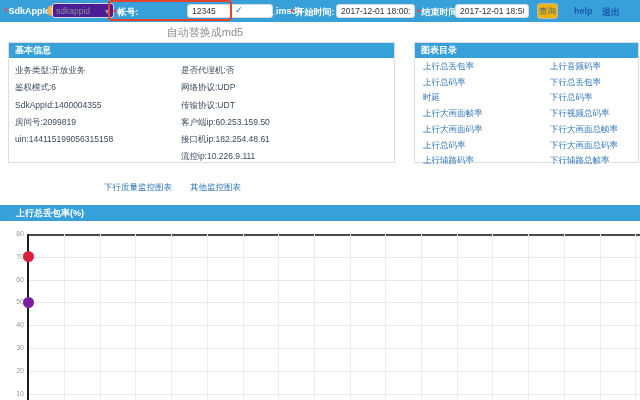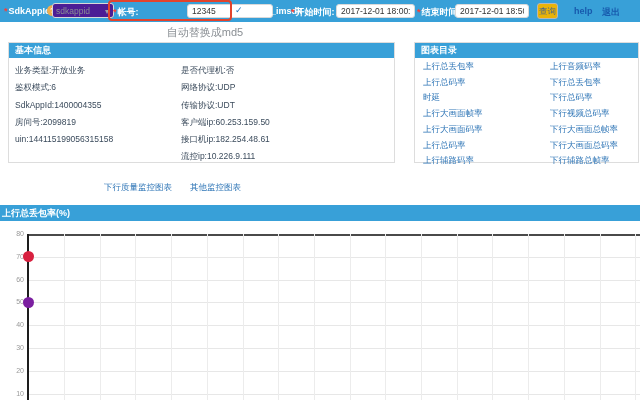--- a/index.html
+++ b/index.html
@@ -43,21 +43,21 @@
   .cat-col1{left:8px;} .cat-col2{left:135px;}
 
   
   .tabs{position:absolute;left:0;top:176px;width:640px;height:22px;}
   .tab-active{position:absolute;left:13px;top:2px;height:17px;padding:0 7px;background:#2b9cd8;
     color:#fff;font-size:9px;font-weight:bold;line-height:17px;border-radius:2px;}
   .tab-link{position:absolute;top:6px;font-size:8.5px;color:#2e75b6;cursor:pointer;white-space:nowrap;}
 
   
   .chart-head{position:absolute;left:0;top:205px;width:640px;height:16px;background:#38a0d8;
-    color:#fff;font-size:9px;font-weight:bold;line-height:16px;padding-left:2px;box-sizing:border-box;}
+    color:#fff;font-size:9px;font-weight:bold;line-height:16px;padding-left:16px;box-sizing:border-box;}
   #chart-plot{position:absolute;left:0;top:221px;width:640px;height:200px;background:#fff;}
   .hgrid{position:absolute;height:1px;background:#e7e7e7;}
   .hgrid-top{height:2px;background:#4a4a4a;}
   .vgrid{position:absolute;width:1px;background:#ececec;}
   .yaxis{position:absolute;width:2px;background:#1d1d1d;}
   .ytick{position:absolute;left:0;width:24px;text-align:right;font-size:7px;color:#999;}
   .dot{position:absolute;width:11px;height:11px;border-radius:50%;z-index:3;}
 </style>
 </head>
 <body>

